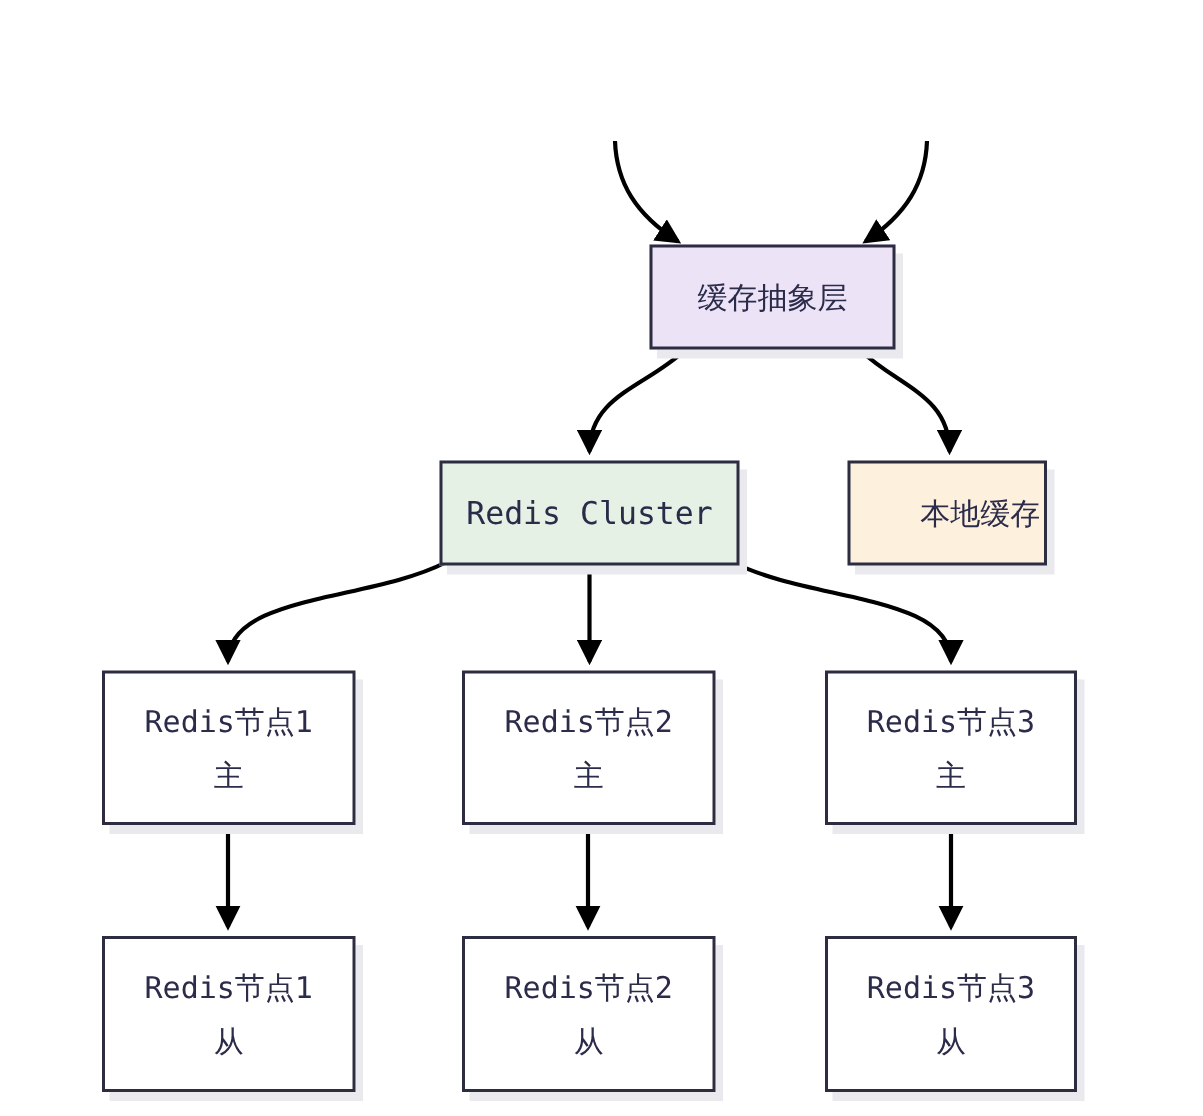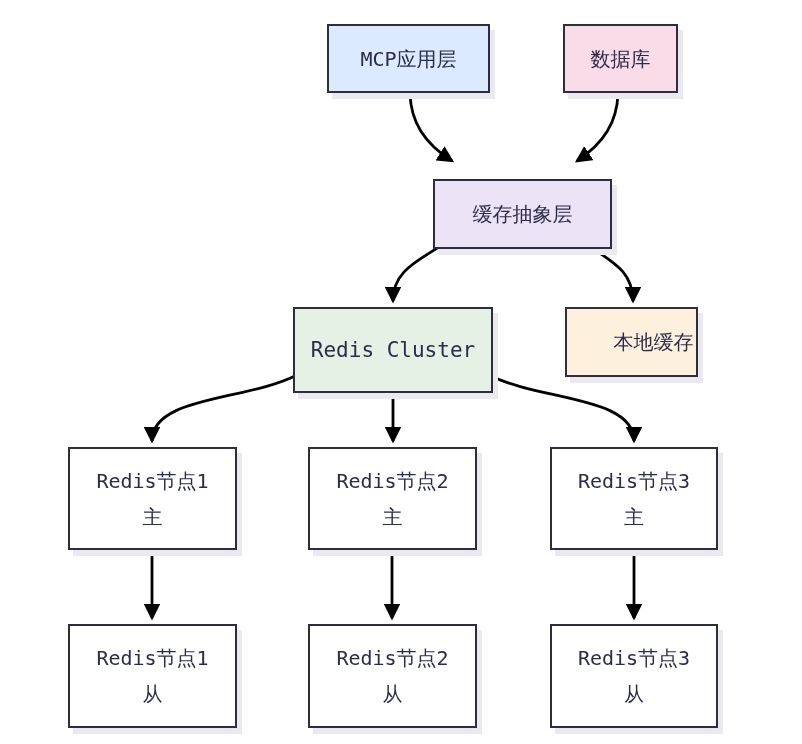--- a/index.html
+++ b/index.html
@@ -46,22 +46,22 @@
     align-items: center;
     justify-content: center;
     color: var(--text-color);
     font-size: 20px;
     text-align: center;
     line-height: 34px;
     background: #ffffff;
   }
   .node-app     { left: 327px; top: 24px;  width: 163px; height: 69px; }
   .node-db      { left: 563px; top: 24px;  width: 115px; height: 69px; }
-  .node-cache   { left: 433px; top: 163px; width: 179px; height: 70px; margin-top: 16px; }
-  .node-cluster { left: 293px; top: 307px; width: 200px; height: 86px; font-size: 21px; }
+  .node-cache   { left: 433px; top: 163px; width: 164px; height: 70px; }
+  .node-cluster { left: 293px; top: 307px; width: 200px; height: 70px; font-size: 21px; }
   .node-local   { left: 565px; top: 307px; width: 133px; height: 70px; }
   .node-m1 { left: 68px;  top: 447px; width: 169px; height: 103px; }
   .node-m2 { left: 308px; top: 447px; width: 169px; height: 103px; }
   .node-m3 { left: 550px; top: 447px; width: 168px; height: 103px; }
   .node-s1 { left: 68px;  top: 624px; width: 169px; height: 104px; }
   .node-s2 { left: 308px; top: 624px; width: 169px; height: 104px; }
   .node-s3 { left: 550px; top: 624px; width: 168px; height: 104px; }
   .node-line { line-height: 36px; }
 </style>
 </head>
@@ -80,27 +80,21 @@
     <path class="edge" d="M 456 234 C 430 258 393 264 393 301" marker-end="url(#arrowhead)"></path>
     <path class="edge" d="M 574 234 C 600 258 633 264 633 301" marker-end="url(#arrowhead)"></path>
     <path class="edge" d="M 297 375 C 246 401 152 396 152 441" marker-end="url(#arrowhead)"></path>
     <path class="edge" d="M 393 378 L 393 441" marker-end="url(#arrowhead)"></path>
     <path class="edge" d="M 489 375 C 540 401 634 396 634 441" marker-end="url(#arrowhead)"></path>
     <path class="edge" d="M 152 551 L 152 618" marker-end="url(#arrowhead)"></path>
     <path class="edge" d="M 392 551 L 392 618" marker-end="url(#arrowhead)"></path>
     <path class="edge" d="M 634 551 L 634 618" marker-end="url(#arrowhead)"></path>
   </svg>
 
-  <div class="node node-app" style="background: rgb(219, 234, 254);">
-    <span>MCP应用层</span>
-  </div>
 
-  <div class="node node-db" style="background: rgb(250, 220, 232);">
-    <span>数据库</span>
-  </div>
 
   <div class="node node-cache" style="background: rgb(236, 227, 247);">
     <span>缓存抽象层</span>
   </div>
 
   <div class="node node-cluster" style="background: rgb(229, 241, 228);">
     <span>Redis Cluster</span>
   </div>
 
   <div class="node node-local" style="background: rgb(253, 241, 221); padding-left: 44px;">

